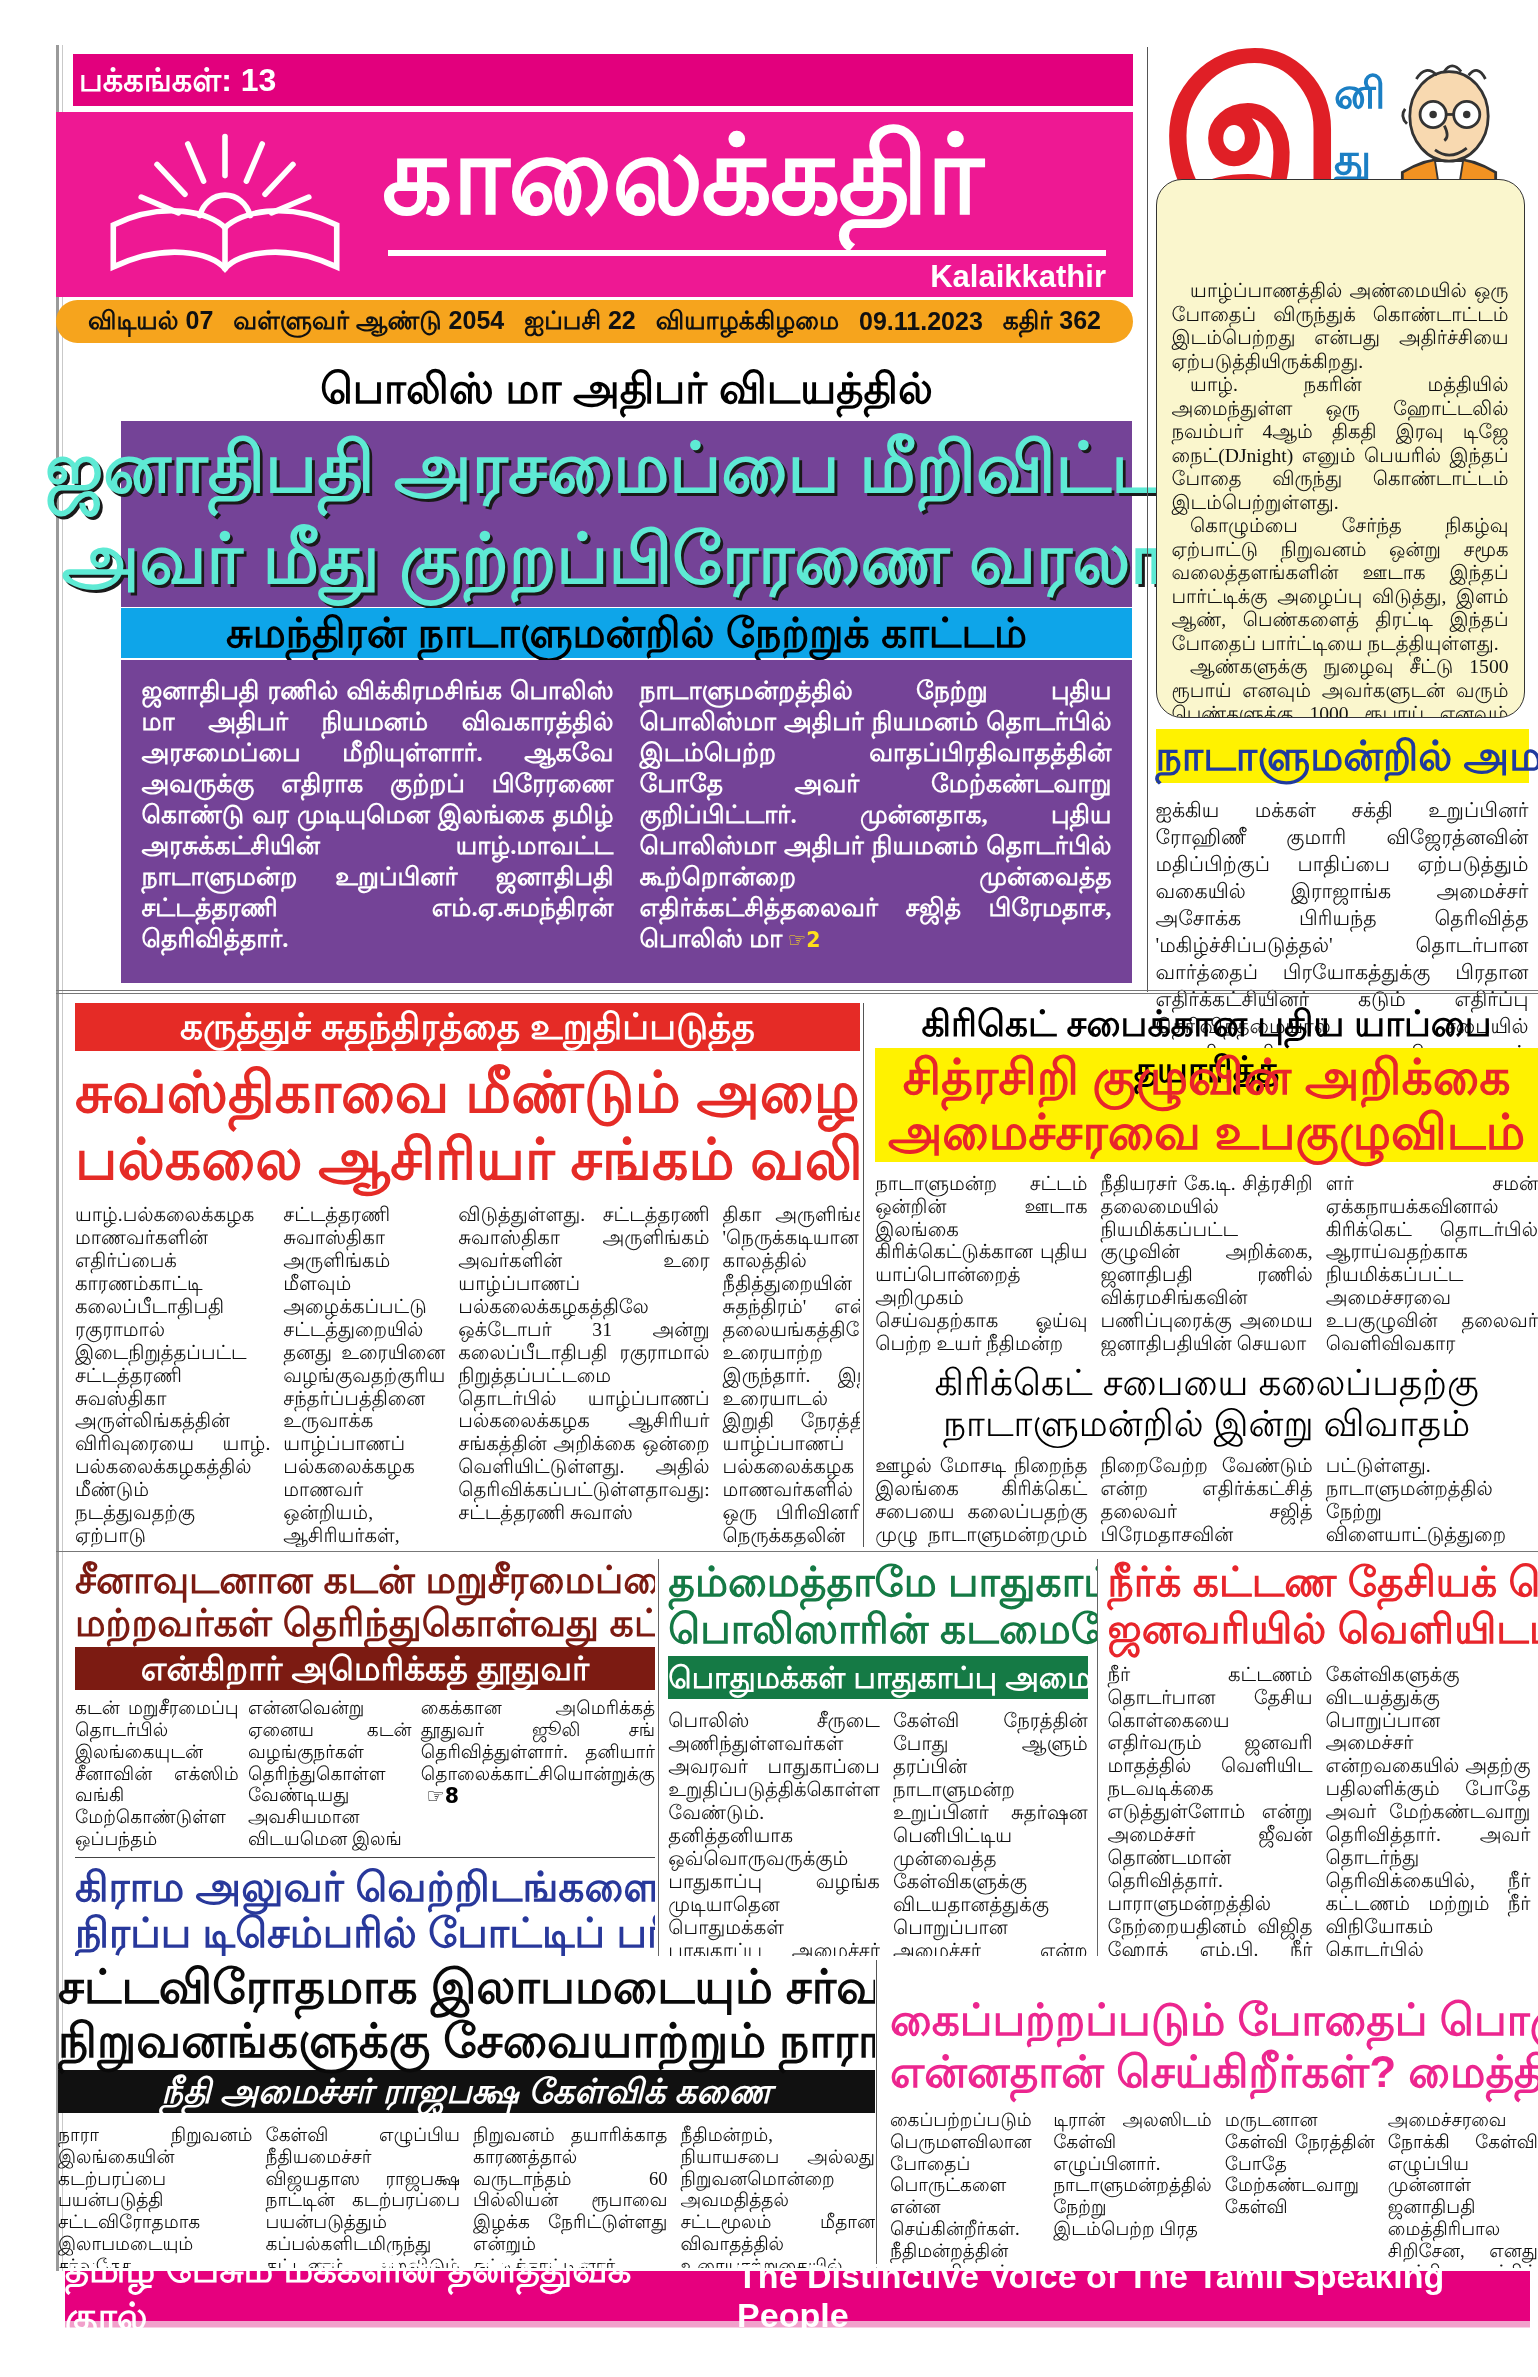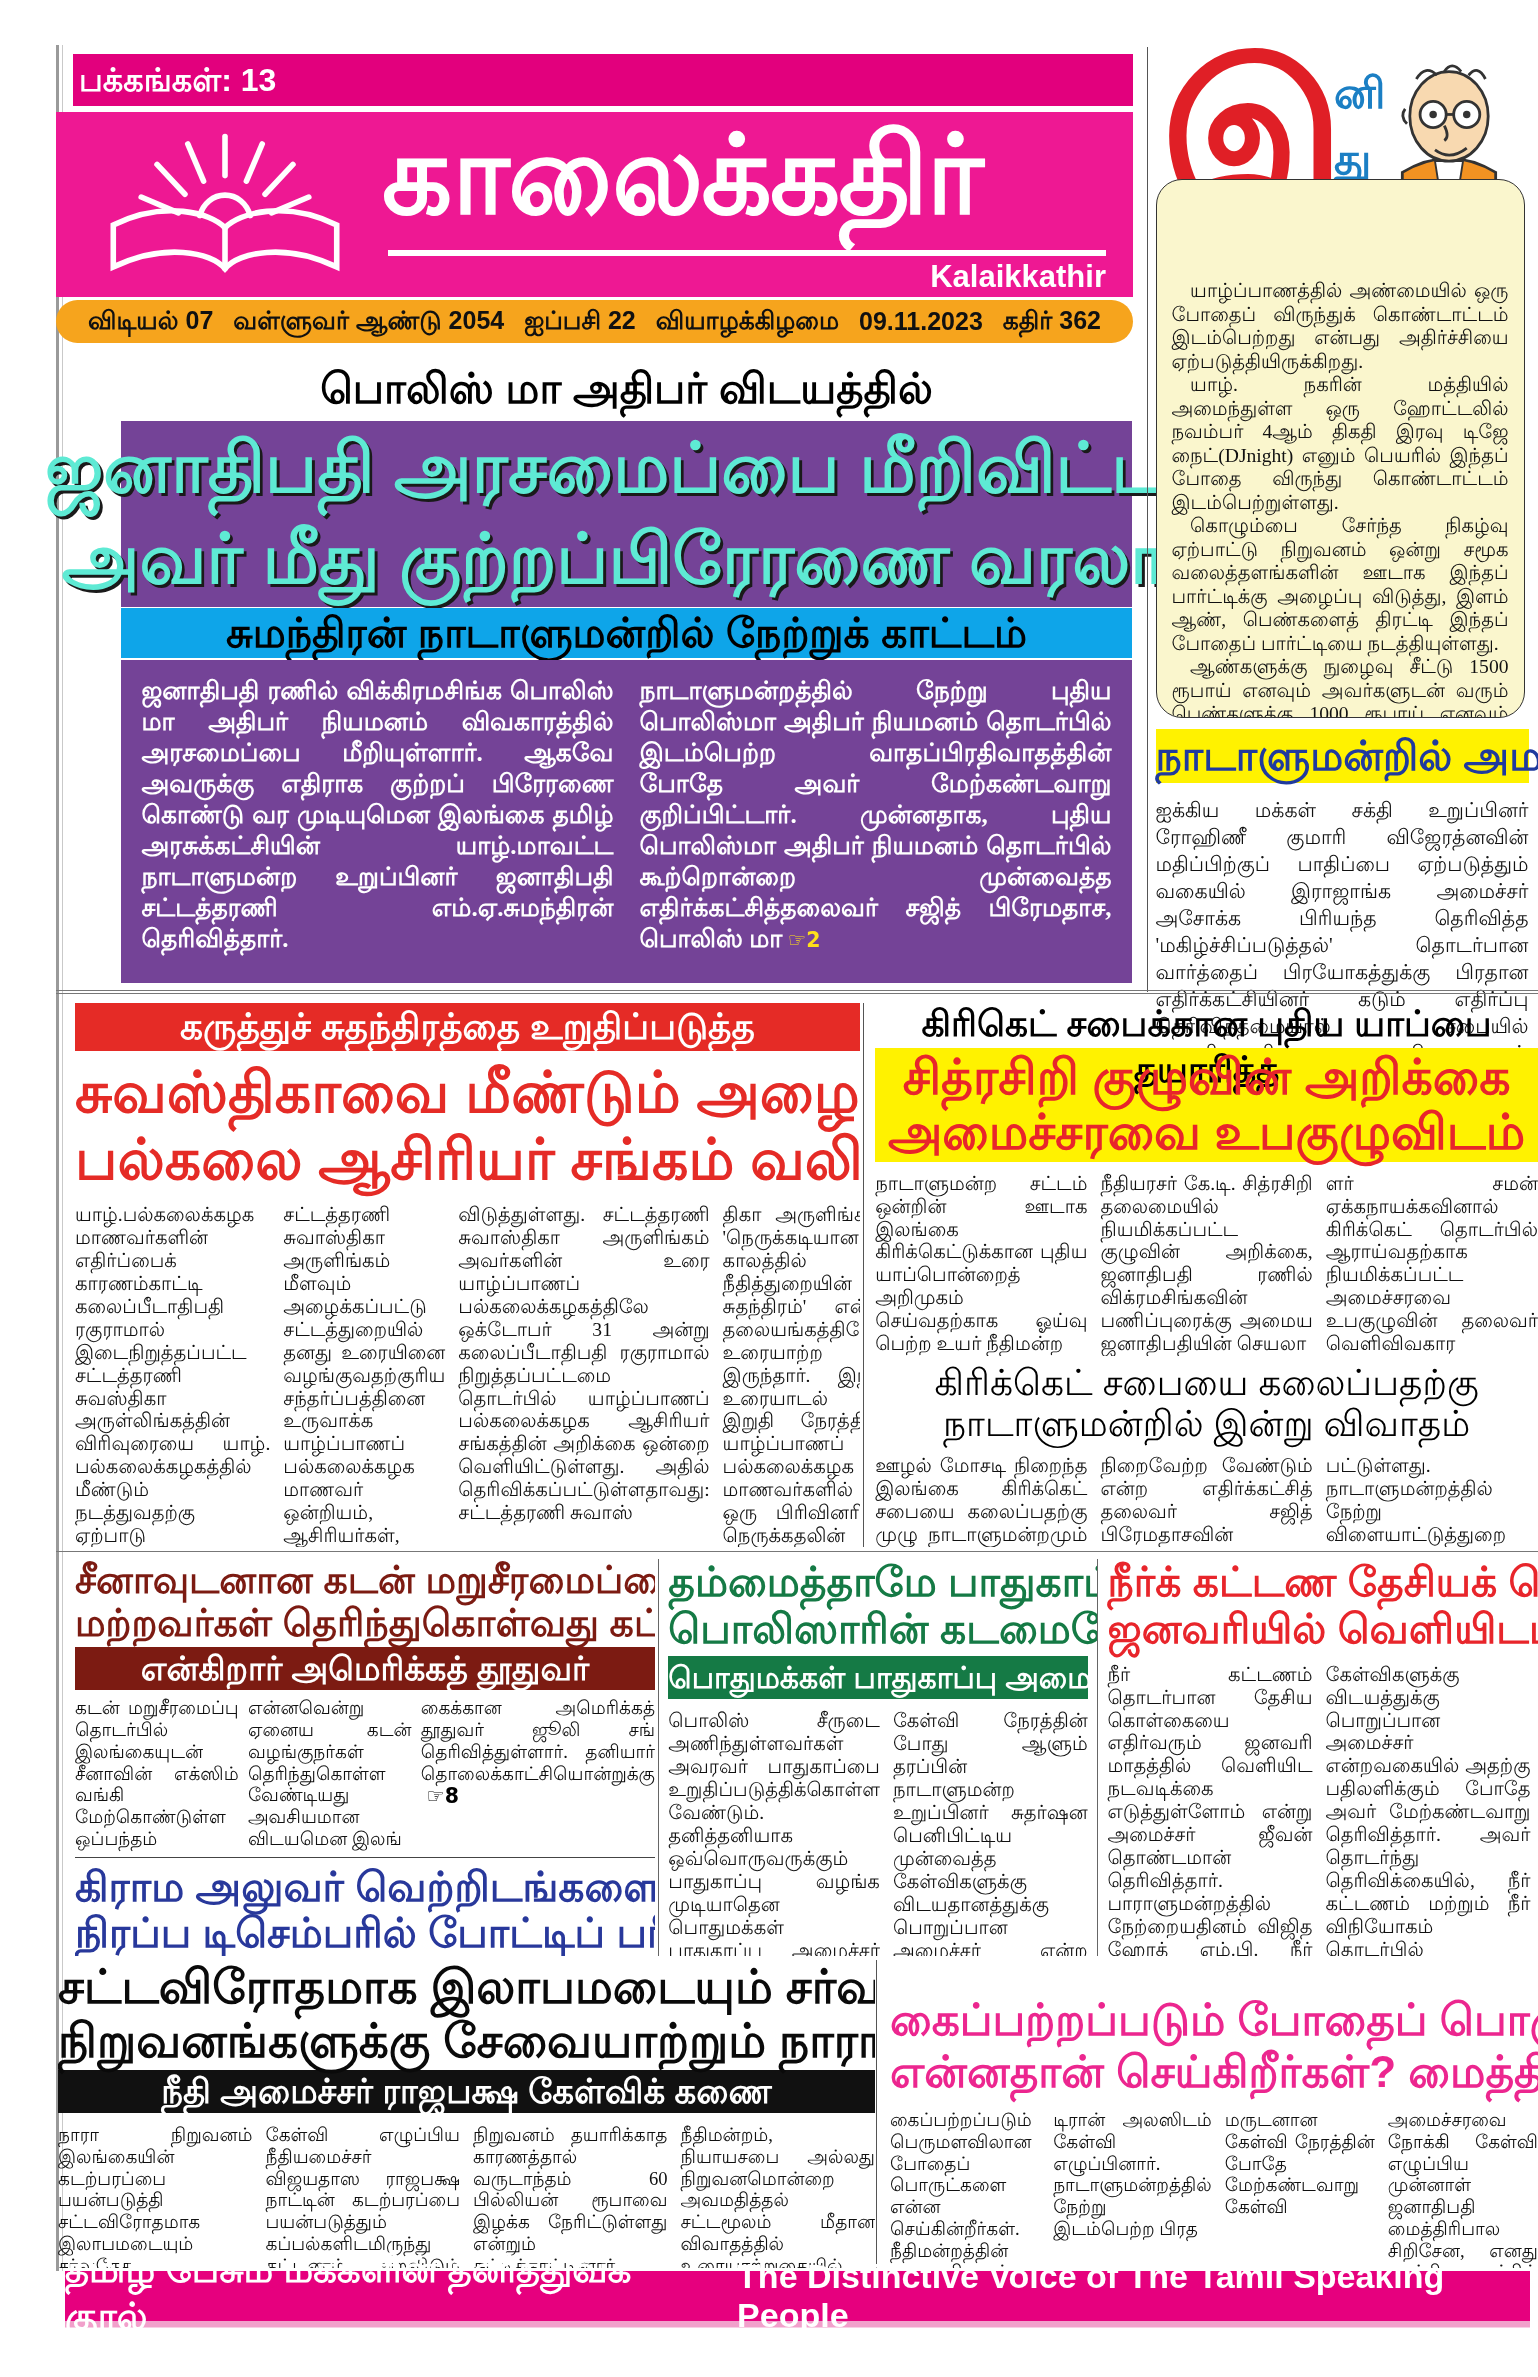--- a/index.html
+++ b/index.html
@@ -110,21 +110,21 @@
   .redhead2 span{display:block;color:#e8252b;font-size:41px;font-weight:800;line-height:1.14;
                  white-space:nowrap;}
   .yellowbar{background:#fff200;height:43px;text-align:center;margin-top:3.7px;}
   .yellowbar span{color:#000;font-size:32px;font-weight:800;line-height:43px;white-space:nowrap;}
 
   
   .b4l{left:58px;top:1960px;width:817px;height:308px;overflow:hidden;}
   .blackhead{text-align:center;}
   .blackhead span{display:block;color:#0a0a0a;font-size:47px;font-weight:800;line-height:1.15;
                   white-space:nowrap;}
-  .blackbar{background:#111;height:43px;text-align:center;margin-top:1.9px;}
+  .blackbar{background:#111;height:43px;text-align:center;margin-top:1.9px;font-style:italic;}
   .blackbar span{color:#fff;font-size:34px;font-weight:bold;line-height:43px;white-space:nowrap;}
   .b4l .colrow .col{font-size:18.6px;}
   .b4r{left:876px;top:1960px;width:662px;height:308px;border-left:1.9px solid #555;
        padding-left:13px;box-sizing:border-box;overflow:hidden;}
   .pinkhead{margin-top:34px;text-align:center;}
   .pinkhead span{display:block;color:#ec268f;font-size:44px;font-weight:800;line-height:1.18;
                  white-space:nowrap;}
   .b4r .colrow .col{font-size:18.6px;}
 
   

